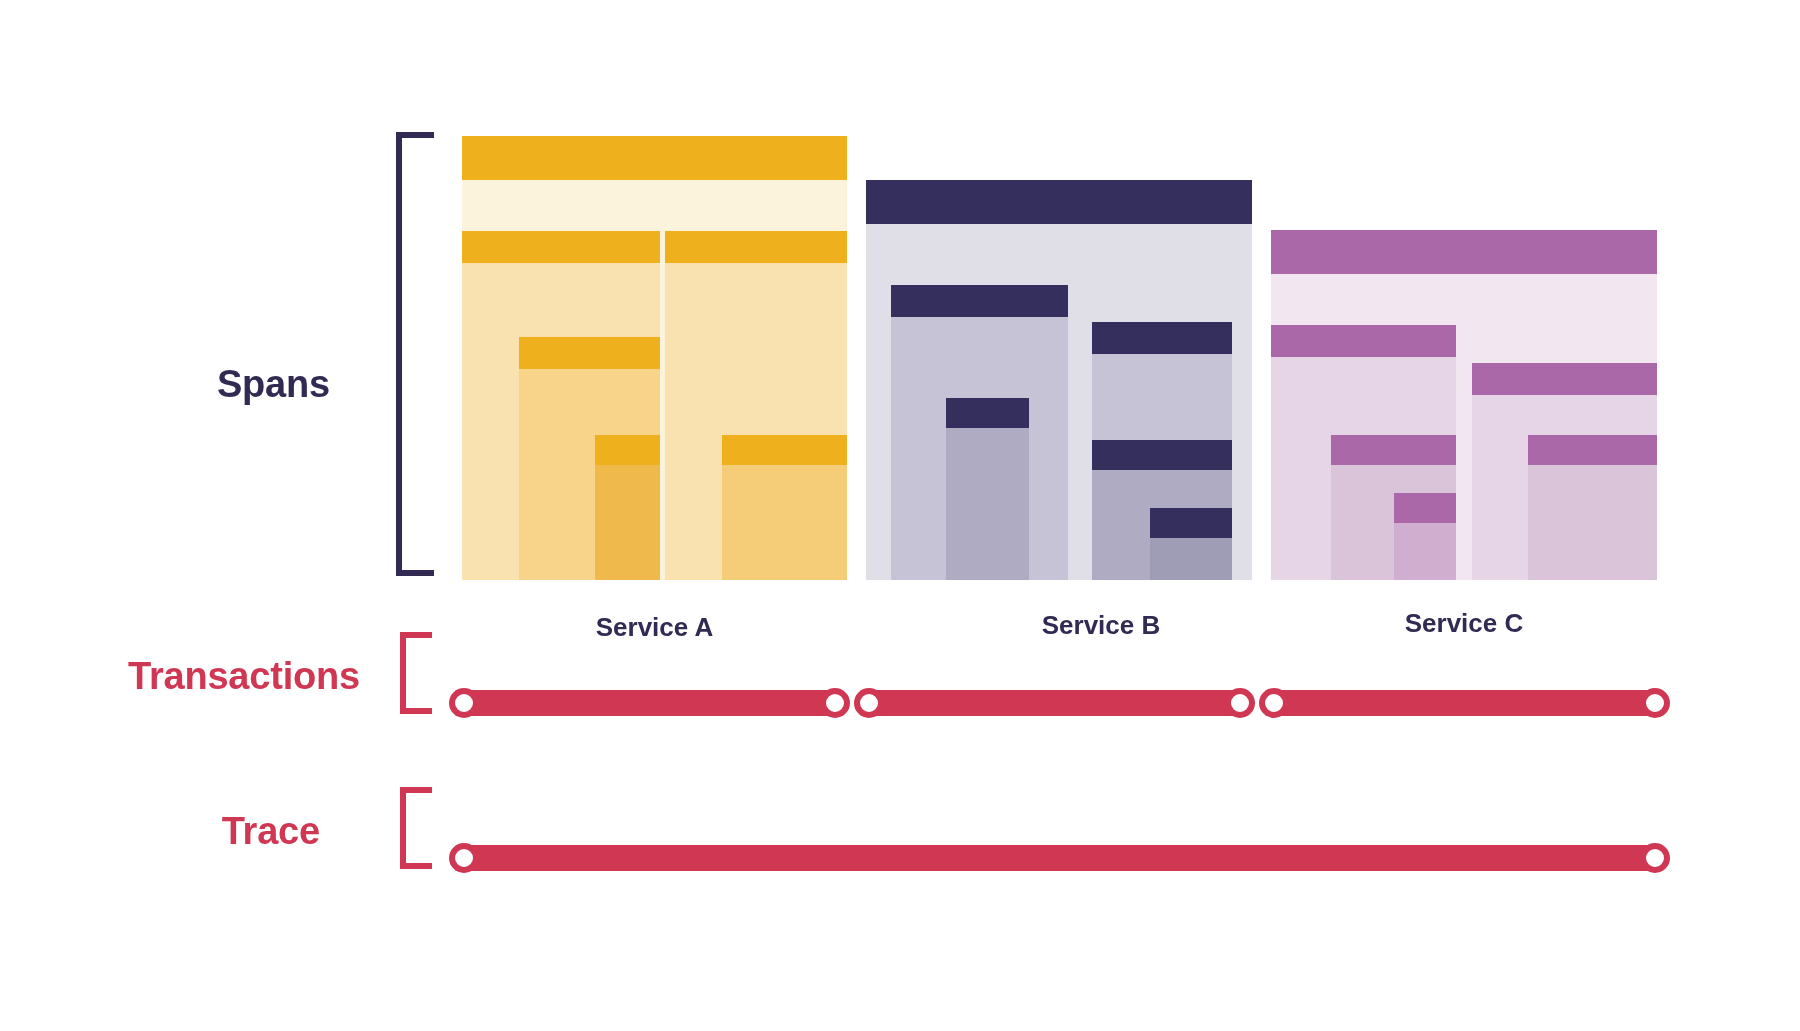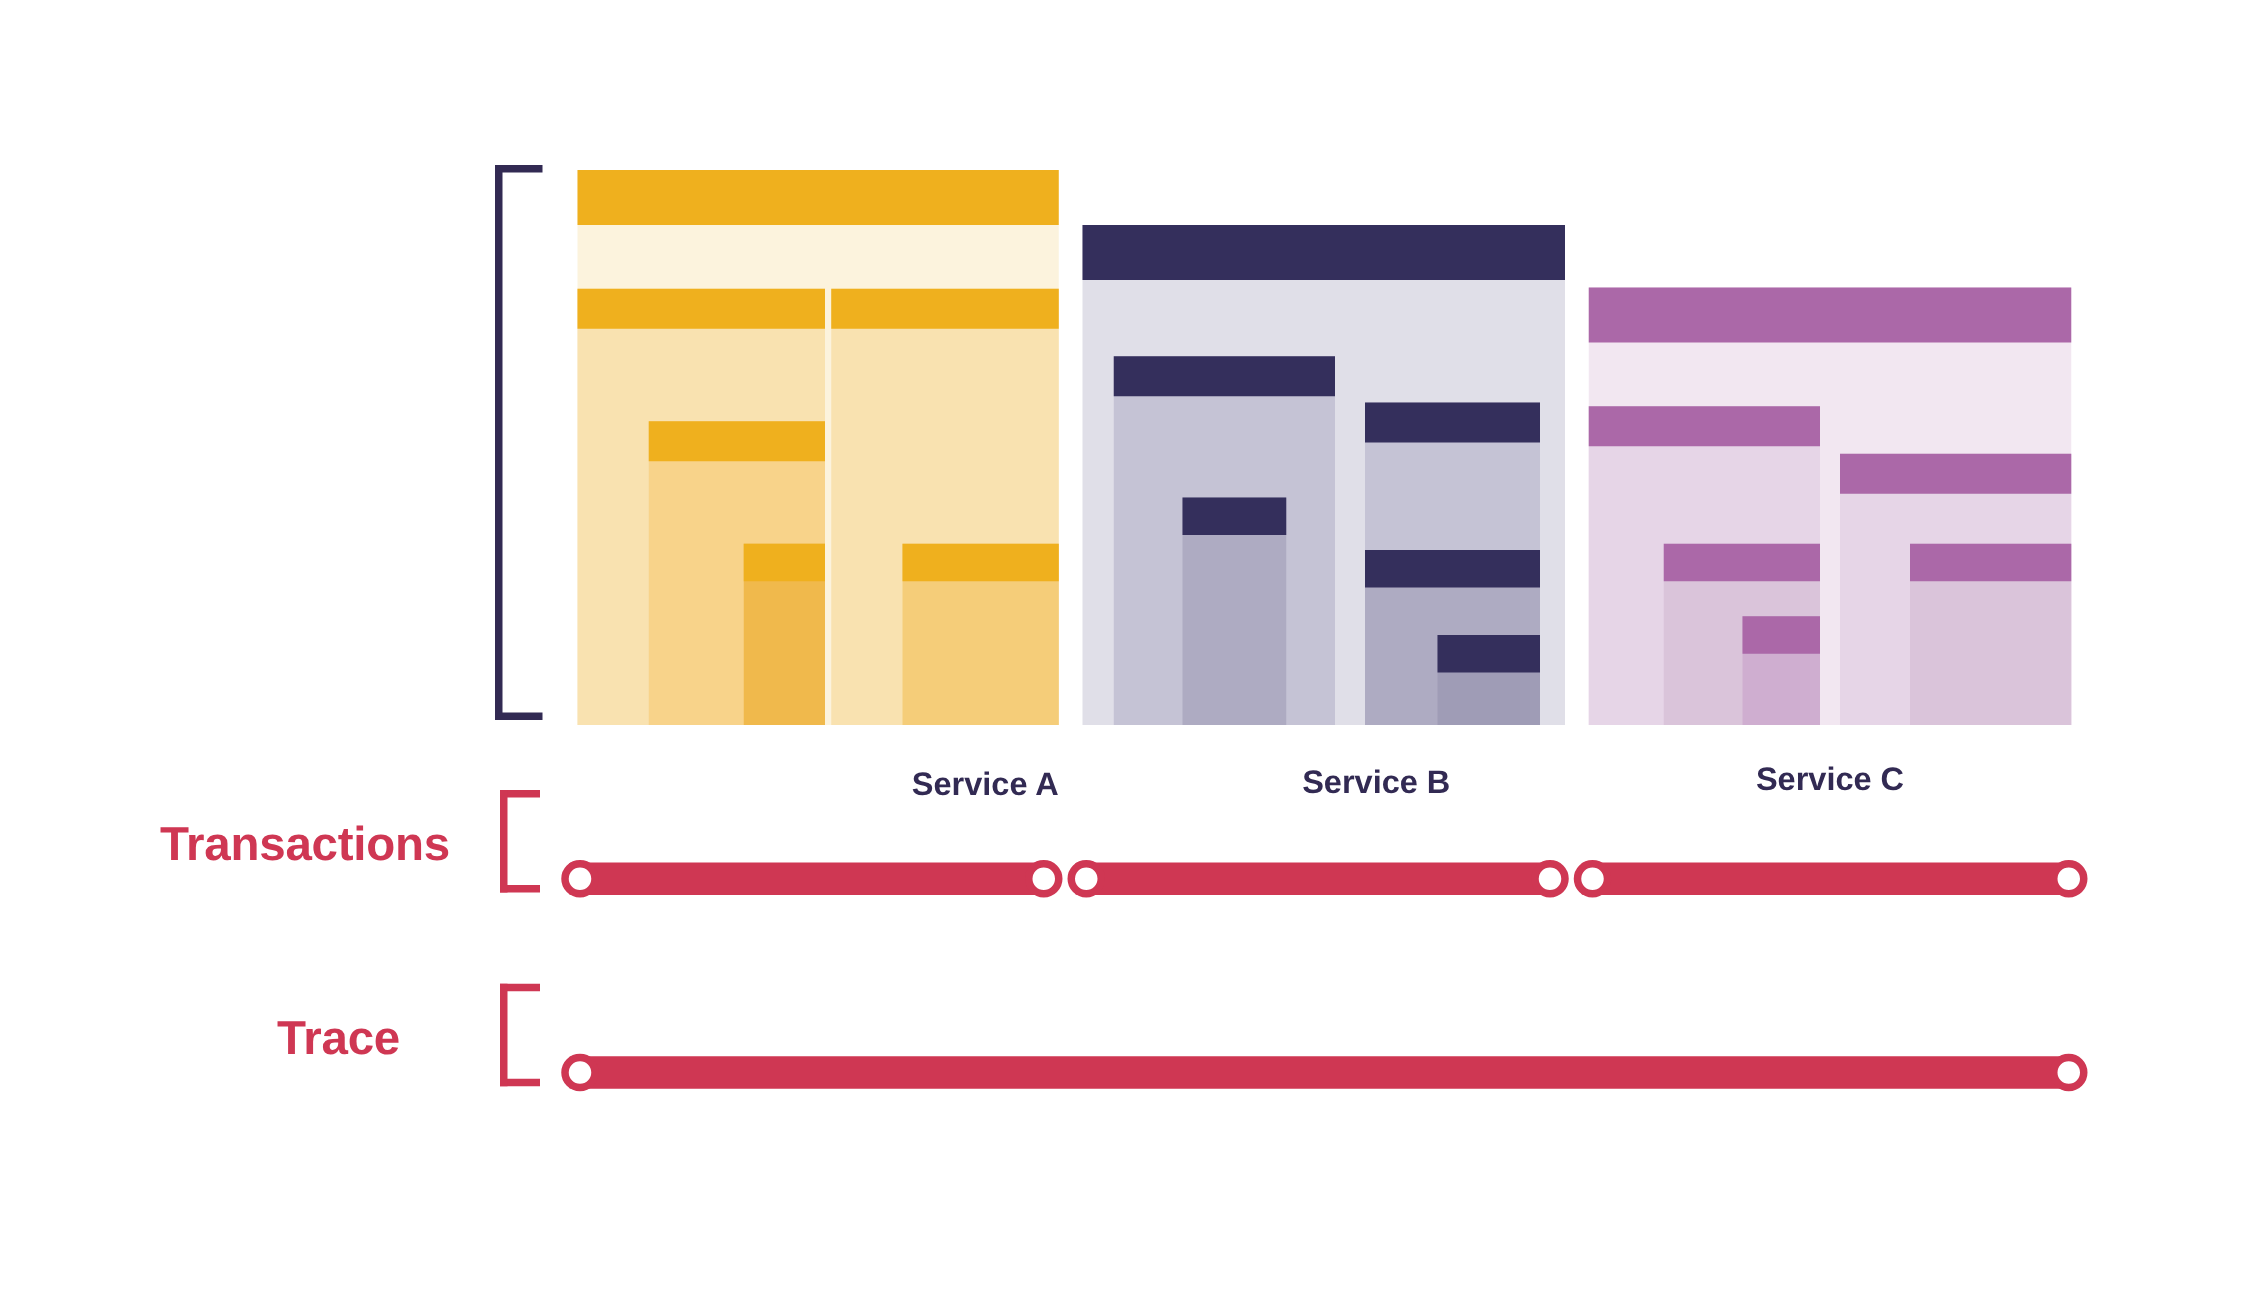--- a/index.html
+++ b/index.html
@@ -117,20 +117,21 @@
     background: #ffffff;
     border: 6px solid #cf3753;
     box-sizing: border-box;
   }
 </style>
 </head>
 <body>
 
 <div id="stage">
 
+  <div class="row-label" id="label-spans">Spans</div>
 
   <div class="row-label" id="label-transactions">Transactions</div>
 
   <div class="row-label" id="label-trace">Trace</div>
 
   <div class="bracket" id="bracket-spans"></div>
   <div class="bracket" id="bracket-transactions"></div>
   <div class="bracket" id="bracket-trace"></div>
 
   <div id="spans-area">
@@ -208,21 +209,21 @@
           <div class="cap" style="background: rgb(171, 104, 168); height: 30px;"></div>
         </div>
         <div class="span-bar" style="left: 123px; top: 493px; width: 62px; height: 87px;">
           <div class="body" style="background: rgb(207, 174, 208);"></div>
           <div class="cap" style="background: rgb(171, 104, 168); height: 30px;"></div>
         </div>
       </div>
     </div>
 
   <div id="captions-area">
-      <div class="service-caption" style="left: 462px; top: 612px; width: 385px; text-align: right;">Service A</div>
+      <div class="service-caption" style="left: 462px; top: 612px; width: 385px;">Service A</div>
       <div class="service-caption" style="left: 908px; top: 610px; width: 386px;">Service B</div>
       <div class="service-caption" style="left: 1271px; top: 608px; width: 386px;">Service C</div>
     </div>
 
   <div id="transactions-area">
       <div class="tline" style="left: 455px; top: 690px; width: 380px;"></div>
       <div class="tline" style="left: 860px; top: 690px; width: 380px;"></div>
       <div class="tline" style="left: 1265px; top: 690px; width: 390px;"></div>
       <div class="tnode" style="left: 449px; top: 688px;"></div>
       <div class="tnode" style="left: 820px; top: 688px;"></div>

